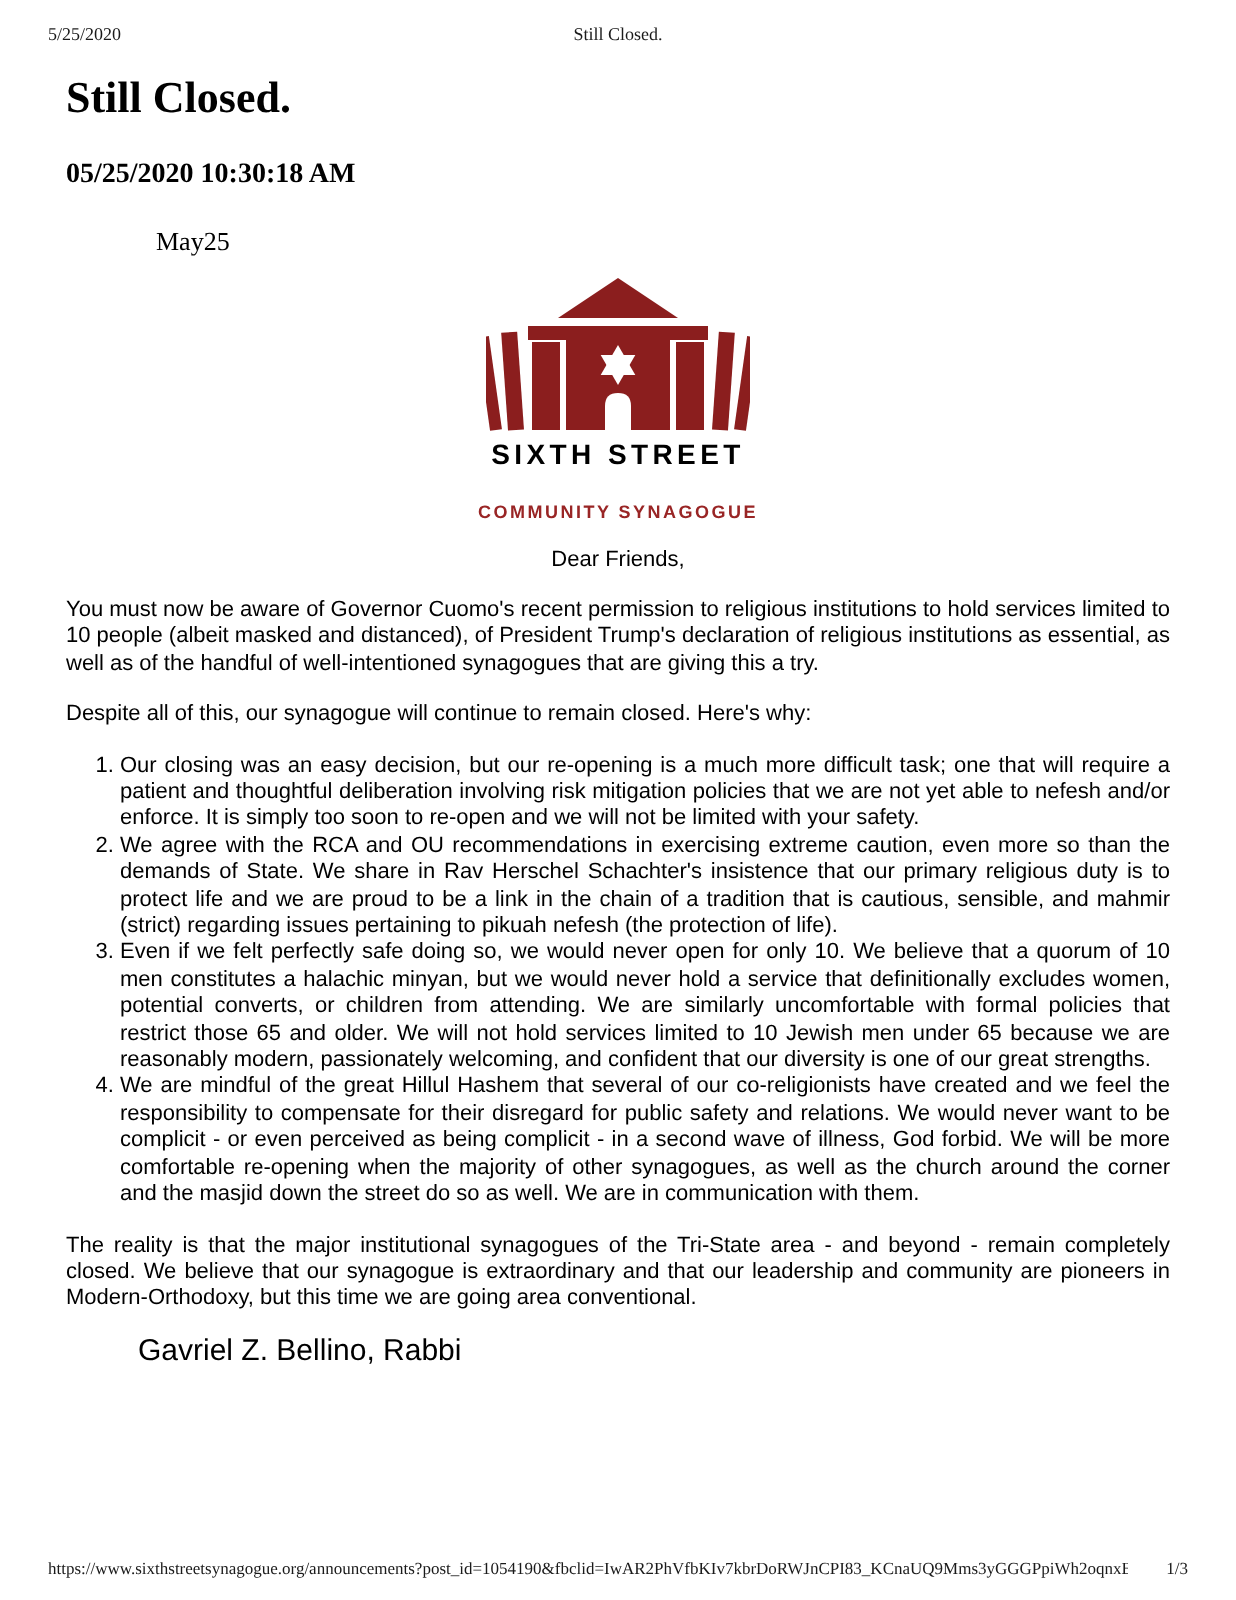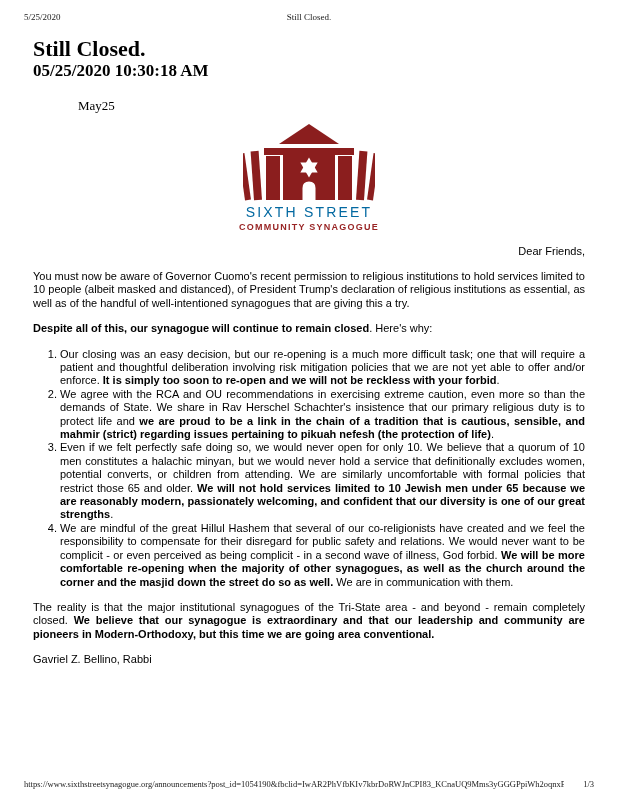--- a/index.html
+++ b/index.html
@@ -34,53 +34,53 @@
   .pf-page { padding-left: 12px; }
 
   .content { position: absolute; top: 36px; left: 33px; right: 33px; }
 
   .title {
     font-family: "Liberation Serif", serif;
     font-size: 22px; font-weight: bold; line-height: 1.15;
   }
   .timestamp {
     font-family: "Liberation Serif", serif;
-    font-size: 17px; font-weight: bold; margin-top: 0;
+    font-size: 14px; font-weight: bold; margin-top: 19px;
   }
   .date-label {
     font-family: "Liberation Serif", serif;
     font-size: 13px; margin-top: 17px; margin-left: 45px;
   }
 
   .logo { margin-top: 10px; text-align: center; }
   .logo svg { display: block; margin: 0 auto; }
   .logo-name {
-    color: #0369a1; font-size: 14px; font-weight: normal;
+    color: #000000; font-size: 14px; font-weight: bold;
     letter-spacing: 2.2px; margin-top: 3px; line-height: 1.1;
   }
   .logo-sub {
     color: #992525; font-size: 9px; font-weight: bold;
-    letter-spacing: 1.25px; margin-top: 2px; line-height: 1.1;
+    letter-spacing: 1.25px; margin-top: 16px; line-height: 1.1;
   }
 
   .body-text p {
     font-size: 11px; line-height: 13.4px;
     text-align: justify; margin-top: 12px;
   }
-  .body-text p.no-justify { text-align: right; }
-  .body-text b { font-weight: bold; }
+  .body-text p.no-justify { text-align: center; }
+  .body-text b { font-weight: normal; }
 
   ol.reasons {
     margin-top: 12px; padding-left: 27px;
     font-size: 11px; line-height: 13.4px;
     list-style: decimal;
   }
   ol.reasons li { text-align: justify; }
 
-  .signature { margin-top: 12px; font-size: 11px; line-height: 13.4px; }
+  .signature { margin-top: 12px; font-size: 15px; line-height: 13.4px; margin-left: 36px; }
 </style>
 </head>
 <body>
 
 <div class="page">
 
   <div class="print-header">
     <span class="ph-left">5/25/2020</span>
     <span class="ph-center">Still Closed.</span>
   </div>
@@ -115,21 +115,21 @@
     </div>
 
     <div class="body-text">
       <p class="no-justify">Dear Friends,</p>
 
       <p>You must now be aware of Governor Cuomo's recent permission to religious institutions to hold services limited to 10 people (albeit masked and distanced), of President Trump's declaration of religious institutions as essential, as well as of the handful of well-intentioned synagogues that are giving this a try.</p>
 
       <p><b>Despite all of this, our synagogue will continue to remain closed</b><span>. Here's why:</span></p>
 
       <ol class="reasons">
-        <li><span>Our closing was an easy decision, but our re-opening is a much more difficult task; one that will require a patient and thoughtful deliberation involving risk mitigation policies that we are not yet able to offer and/or enforce. </span><b>It is simply too soon to re-open and we will not be reckless with your forbid</b><span>.</span></li>
+        <li><span>Our closing was an easy decision, but our re-opening is a much more difficult task; one that will require a patient and thoughtful deliberation involving risk mitigation policies that we are not yet able to nefesh and/or enforce. </span><b>It is simply too soon to re-open and we will not be limited with your safety</b><span>.</span></li>
         <li><span>We agree with the RCA and OU recommendations in exercising extreme caution, even more so than the demands of State. We share in Rav Herschel Schachter's insistence that our primary religious duty is to protect life and </span><b>we are proud to be a link in the chain of a tradition that is cautious, sensible, and mahmir (strict) regarding issues pertaining to pikuah nefesh (the protection of life)</b><span>.</span></li>
         <li><span>Even if we felt perfectly safe doing so, we would never open for only 10. We believe that a quorum of 10 men constitutes a halachic minyan, but we would never hold a service that definitionally excludes women, potential converts, or children from attending. We are similarly uncomfortable with formal policies that restrict those 65 and older. </span><b>We will not hold services limited to 10 Jewish men under 65 because we are reasonably modern, passionately welcoming, and confident that our diversity is one of our great strengths</b><span>.</span></li>
         <li><span>We are mindful of the great Hillul Hashem that several of our co-religionists have created and we feel the responsibility to compensate for their disregard for public safety and relations. We would never want to be complicit - or even perceived as being complicit - in a second wave of illness, God forbid. </span><b>We will be more comfortable re-opening when the majority of other synagogues, as well as the church around the corner and the masjid down the street do so as well.</b><span> We are in communication with them.</span></li>
       </ol>
 
       <p><span>The reality is that the major institutional synagogues of the Tri-State area - and beyond - remain completely closed. </span><b>We believe that our synagogue is extraordinary and that our leadership and community are pioneers in Modern-Orthodoxy, but this time we are going area conventional.</b></p>
 
 
       <div class="signature">
         <div>Gavriel Z. Bellino, Rabbi</div>

